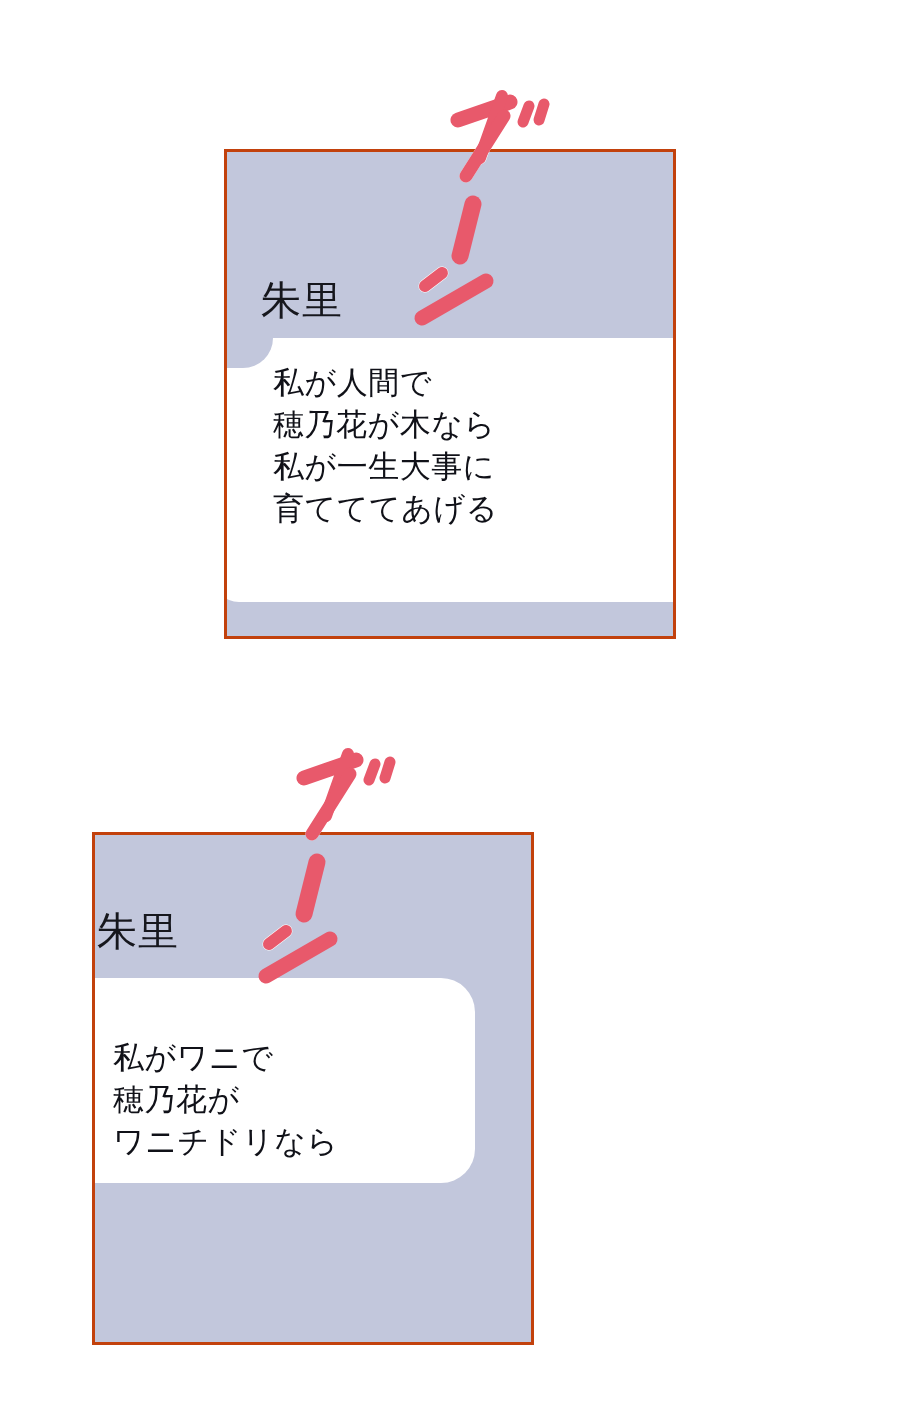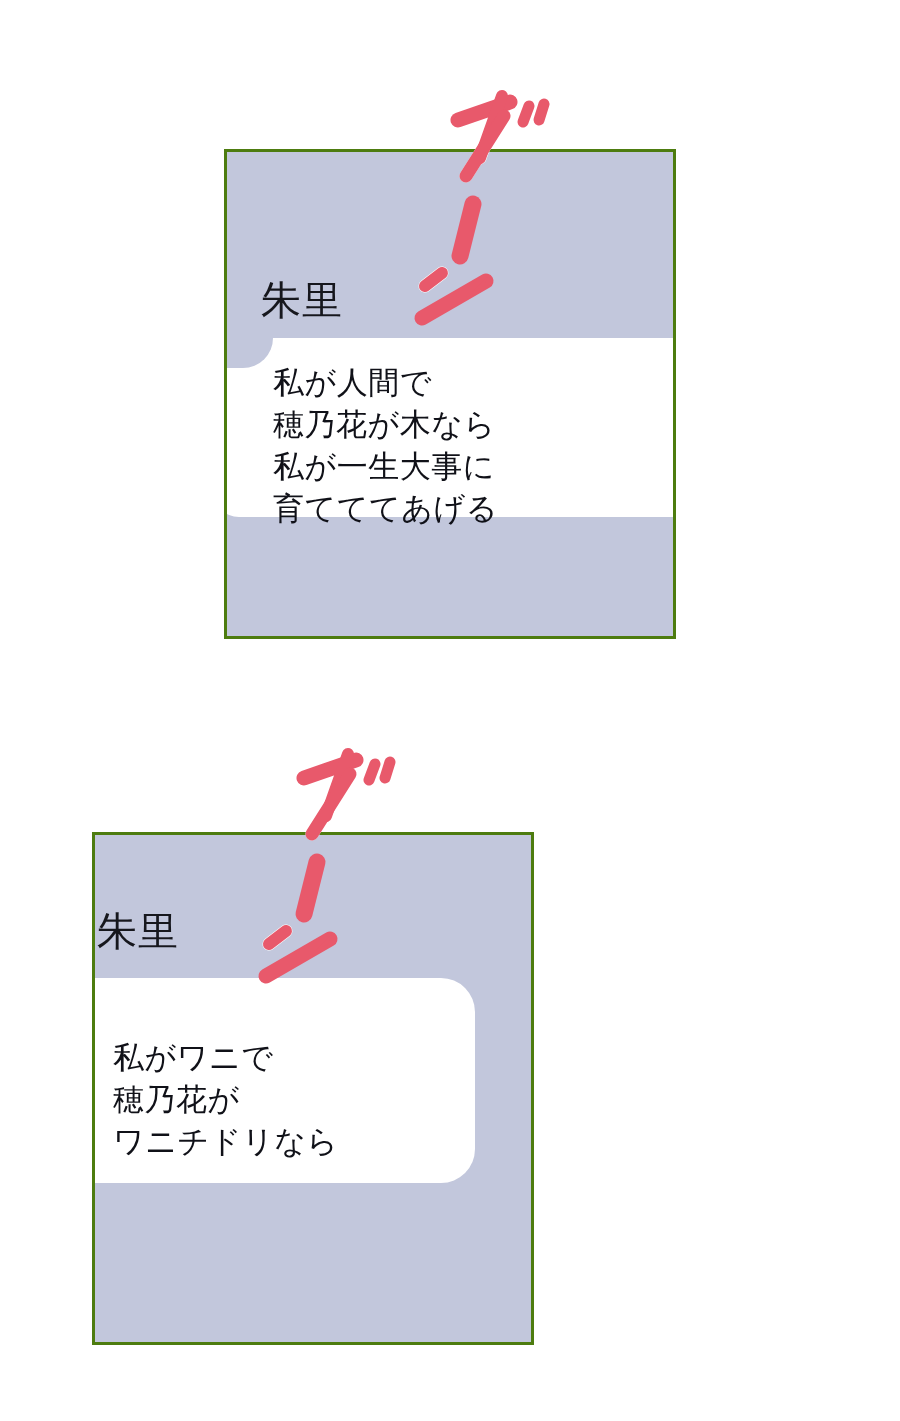--- a/index.html
+++ b/index.html
@@ -18,21 +18,21 @@
   .page {
     position: absolute;
     inset: 0;
     background: #ffffff;
   }
 
   
   .panel {
     position: absolute;
     box-sizing: border-box;
-    border: 3px solid #4d7c0f;
+    border: 3px solid #c2410c;
     background: #c2c7dc;
     overflow: hidden;
   }
 
   #panel-1 {
     left: 224px;
     top: 149px;
     width: 452px;
     height: 490px;
   }
@@ -72,21 +72,21 @@
     line-height: 42px;
     white-space: pre;
     letter-spacing: 0.5px;
   }
 
   
   #bubble-1 {
     left: -14px;
     top: 186px;
     width: 480px;
-    height: 179px;
+    height: 264px;
     border-radius: 0 0 0 26px;
   }
   
   #bubble-1-tail {
     position: absolute;
     left: -14px;
     top: 186px;
     width: 60px;
     height: 30px;
     background: #c2c7dc;

